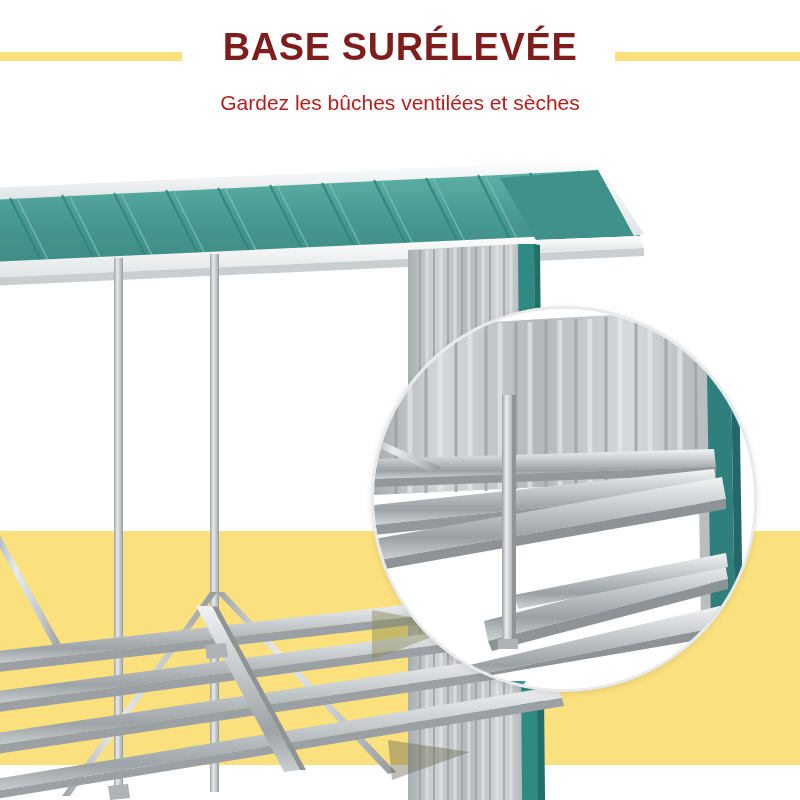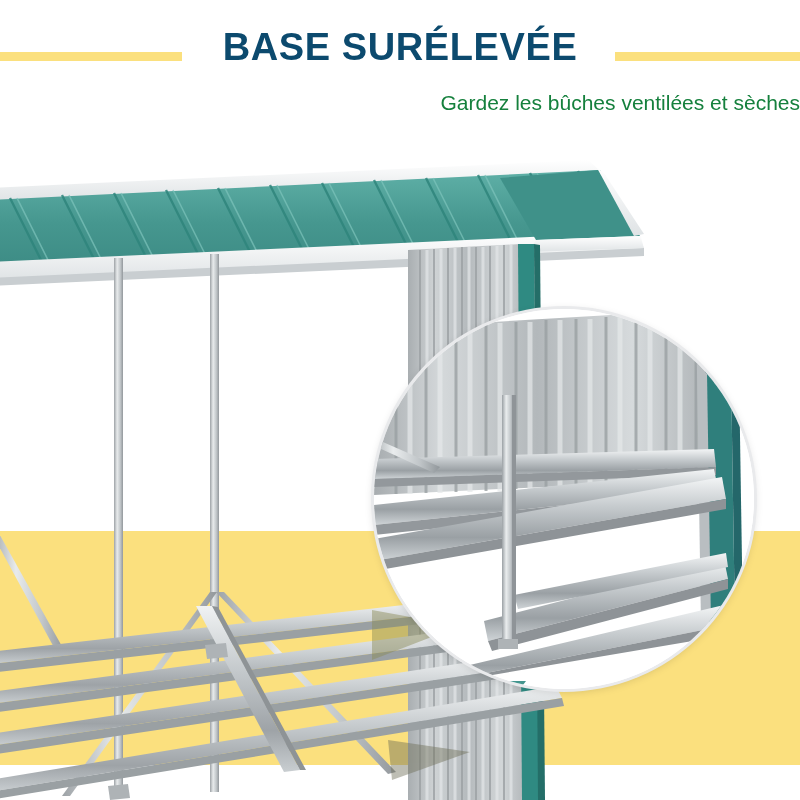--- a/index.html
+++ b/index.html
@@ -33,33 +33,33 @@
     top: 52px;
   }
   .rule.left  { left: 0px;   width: 182px; }
   .rule.right { left: 615px; width: 185px; }
 
   #title {
     position: absolute;
     left: 0; top: 28px;
     width: 800px;
     text-align: center;
-    color: #0c4a6e;
+    color: #7f1d1d;
     font-size: 38px;
     font-weight: bold;
     letter-spacing: 0.6px;
     line-height: 1;
     white-space: nowrap;
   }
   #subtitle {
     position: absolute;
     left: 0; top: 92px;
     width: 800px;
-    text-align: right;
-    color: #15803d;
+    text-align: center;
+    color: #b91c1c;
     font-size: 21px;
     font-weight: normal;
     line-height: 1;
     white-space: nowrap;
   }
 
   
   #band {
     position: absolute;
     left: 0;

